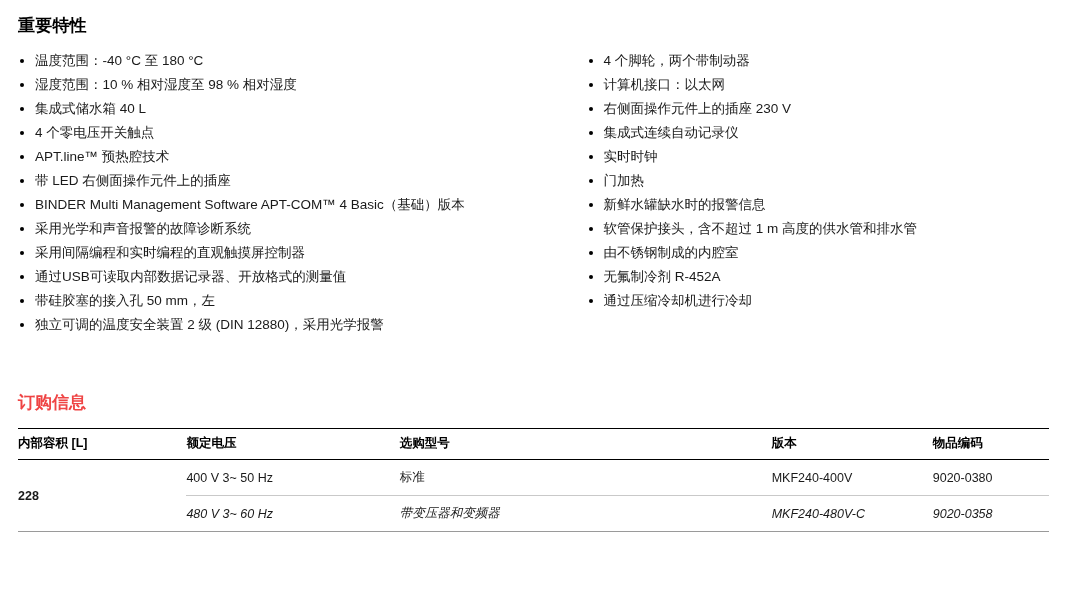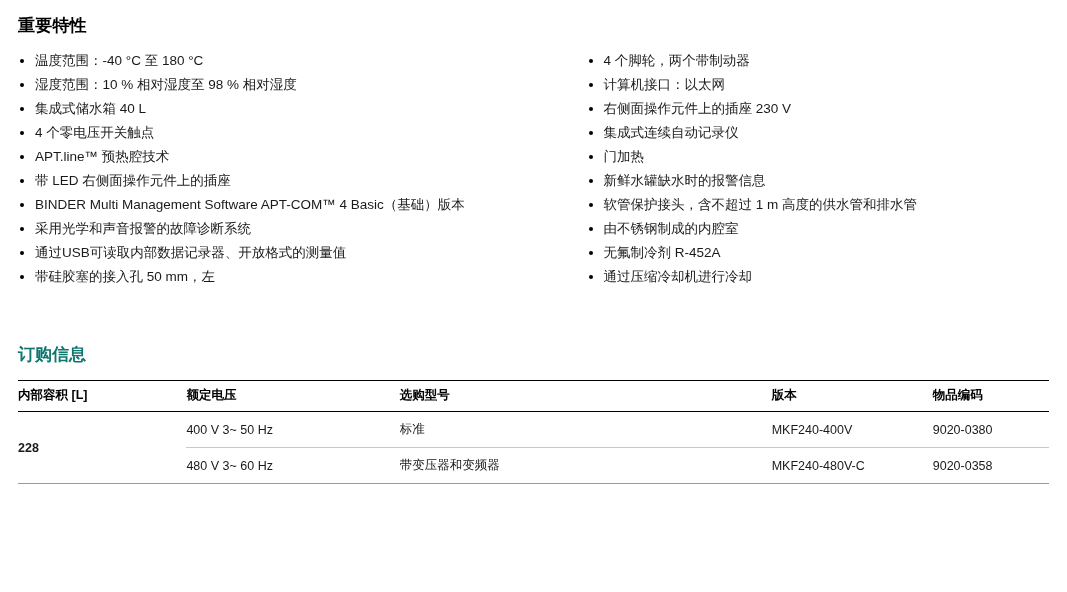--- a/index.html
+++ b/index.html
@@ -66,21 +66,21 @@
     height: 4px;
     border-radius: 50%;
     background: #000000;
   }
   .ordering {
     margin-top: 50px;
   }
   h2.ordering-title {
     font-size: 17px;
     font-weight: bold;
-    color: #0f766e;
+    color: #ef4444;
     margin: 8px 0 14px 0;
   }
   table.order-table {
     width: 1031px;
     border-collapse: collapse;
     font-size: 12.5px;
   }
   table.order-table thead th {
     text-align: left;
     font-weight: bold;
@@ -92,20 +92,21 @@
   }
   table.order-table tbody td {
     padding: 9px 0 9px 0;
     border-bottom: 1px solid #c9c9c9;
     vertical-align: middle;
     color: #1a1a1a;
     font-size: 12.5px;
   }
   table.order-table tbody tr:last-child td {
     border-bottom: 1px solid #9a9a9a;
+    font-style: italic;
   }
   td.volume-cell {
     font-weight: bold;
     font-size: 13.5px;
     vertical-align: middle;
     border-bottom: 1px solid #9a9a9a !important;
   }
   .c0 { width: 175px; }
   .c1 { width: 222px; }
   .c2 { width: 388px; }
@@ -123,30 +124,33 @@
     <div class="col left">
       <ul class="feat-list">
         <li>温度范围：-40 °C 至 180 °C</li>
         <li>湿度范围：10 % 相对湿度至 98 % 相对湿度</li>
         <li>集成式储水箱 40 L</li>
         <li>4 个零电压开关触点</li>
         <li>APT.line™ 预热腔技术</li>
         <li>带 LED 右侧面操作元件上的插座</li>
         <li>BINDER Multi Management Software APT-COM™ 4 Basic（基础）版本</li>
         <li>采用光学和声音报警的故障诊断系统</li>
+        <li>采用间隔编程和实时编程的直观触摸屏控制器</li>
         <li>通过USB可读取内部数据记录器、开放格式的测量值</li>
         <li>带硅胶塞的接入孔 50 mm，左</li>
+        <li>独立可调的温度安全装置 2 级 (DIN 12880)，采用光学报警</li>
       </ul>
     </div>
     <div class="col right">
       <ul class="feat-list">
         <li>4 个脚轮，两个带制动器</li>
         <li>计算机接口：以太网</li>
         <li>右侧面操作元件上的插座 230 V</li>
         <li>集成式连续自动记录仪</li>
+        <li>实时时钟</li>
         <li>门加热</li>
         <li>新鲜水罐缺水时的报警信息</li>
         <li>软管保护接头，含不超过 1 m 高度的供水管和排水管</li>
         <li>由不锈钢制成的内腔室</li>
         <li>无氟制冷剂 R-452A</li>
         <li>通过压缩冷却机进行冷却</li>
       </ul>
     </div>
   </div>
 

